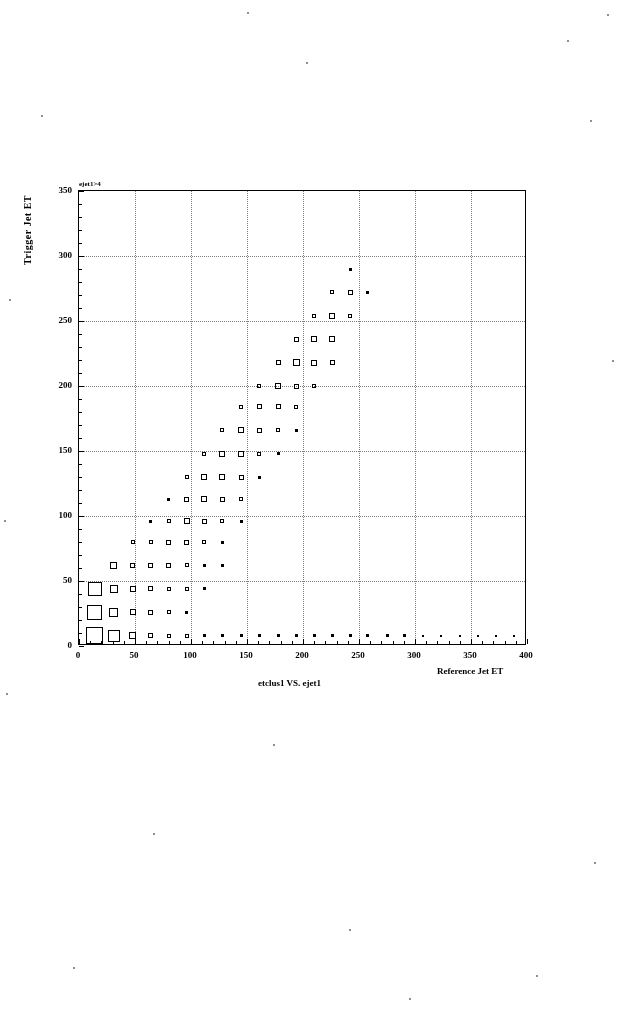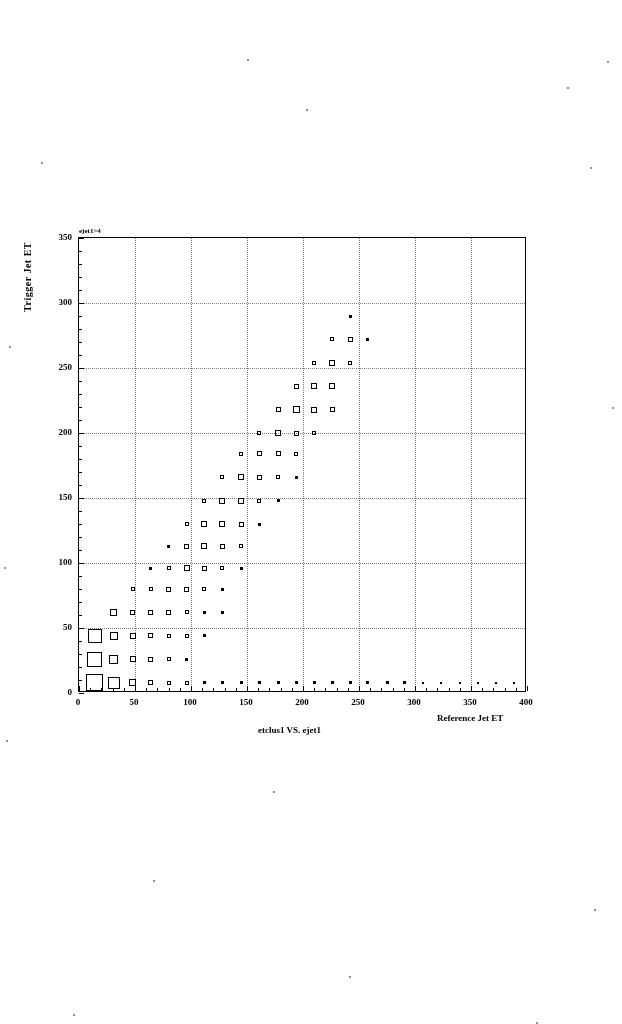--- a/index.html
+++ b/index.html
@@ -25,21 +25,20 @@
     border-radius: 50%;
   }
 
   
   #figure {
     position: absolute;
     left: 0;
     top: 0;
     width: 622px;
     height: 734px;
-    margin-top: 47px;
   }
 
   
   #plot-frame {
     position: absolute;
     left: 78px;
     top: 190px;
     width: 448px;
     height: 455px;
     border: 1px solid #000;

